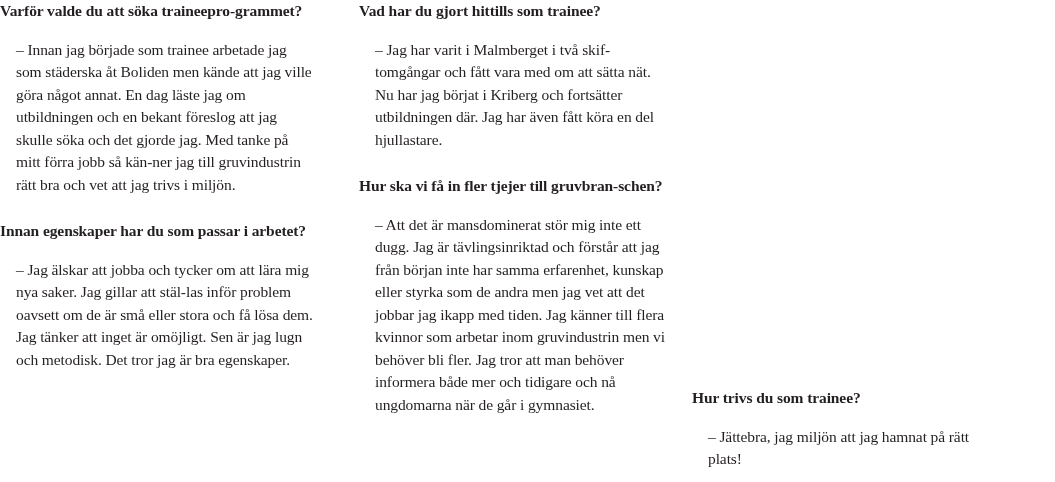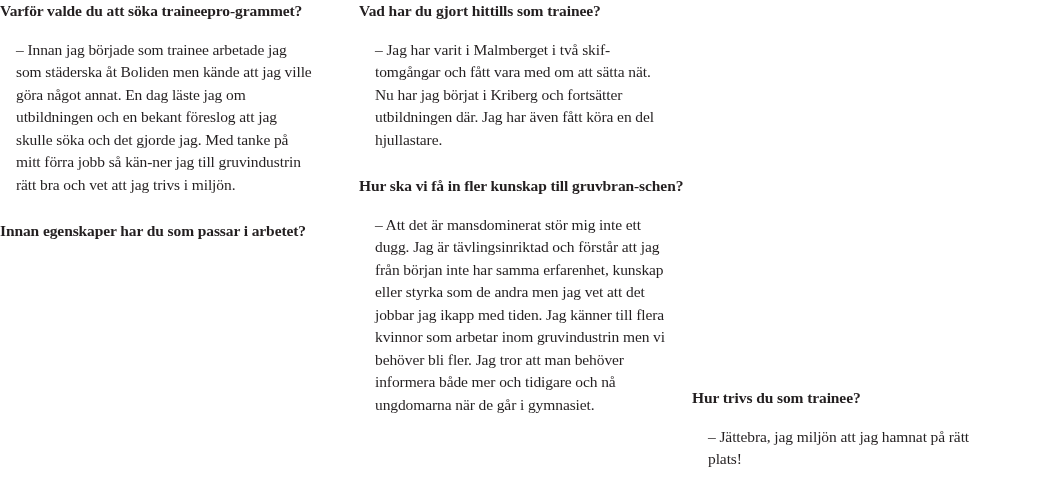--- a/index.html
+++ b/index.html
@@ -56,30 +56,31 @@
 
 <div class="page">
 
   <div class="column col-1">
     <div class="qa-block">
       <p class="question">Varför valde du att söka traineepro-grammet?</p>
       <p class="answer">– Innan jag började som trainee arbetade jag som städerska åt Boliden men kände att jag ville göra något annat. En dag läste jag om utbildningen och en bekant föreslog att jag skulle söka och det gjorde jag. Med tanke på mitt förra jobb så kän-ner jag till gruvindustrin rätt bra och vet att jag trivs i miljön.</p>
     </div>
     <div class="qa-block">
       <p class="question">Innan egenskaper har du som passar i arbetet?</p>
+      <p class="answer">– Jag älskar att jobba och tycker om att lära mig nya saker. Jag gillar att stäl-las inför problem oavsett om de är små eller stora och få lösa dem. Jag tänker att inget är omöjligt. Sen är jag lugn och metodisk. Det tror jag är bra egenskaper.</p>
     </div>
   </div>
 
   <div class="column col-2">
     <div class="qa-block">
       <p class="question">Vad har du gjort hittills som trainee?</p>
       <p class="answer">– Jag har varit i Malmberget i två skif-tomgångar och fått vara med om att sätta nät. Nu har jag börjat i Kriberg och fortsätter utbildningen där. Jag har även fått köra en del hjullastare.</p>
     </div>
     <div class="qa-block">
-      <p class="question">Hur ska vi få in fler kunskap till gruvbran-schen?</p>
+      <p class="question">Hur ska vi få in fler tjejer till gruvbran-schen?</p>
       <p class="answer">– Att det är mansdominerat stör mig inte ett dugg. Jag är tävlingsinriktad och förstår att jag från början inte har samma erfarenhet, kunskap eller styrka som de andra men jag vet att det jobbar jag ikapp med tiden. Jag känner till flera kvinnor som arbetar inom gruvindustrin men vi behöver bli fler. Jag tror att man behöver informera både mer och tidigare och nå ungdomarna när de går i gymnasiet.</p>
     </div>
   </div>
 
   <div class="column col-3">
     <div class="offset-c3"></div>
     <div class="qa-block">
       <p class="question">Hur trivs du som trainee?</p>
       <p class="answer">– Jättebra, jag miljön att jag hamnat på rätt plats!</p>
     </div>

